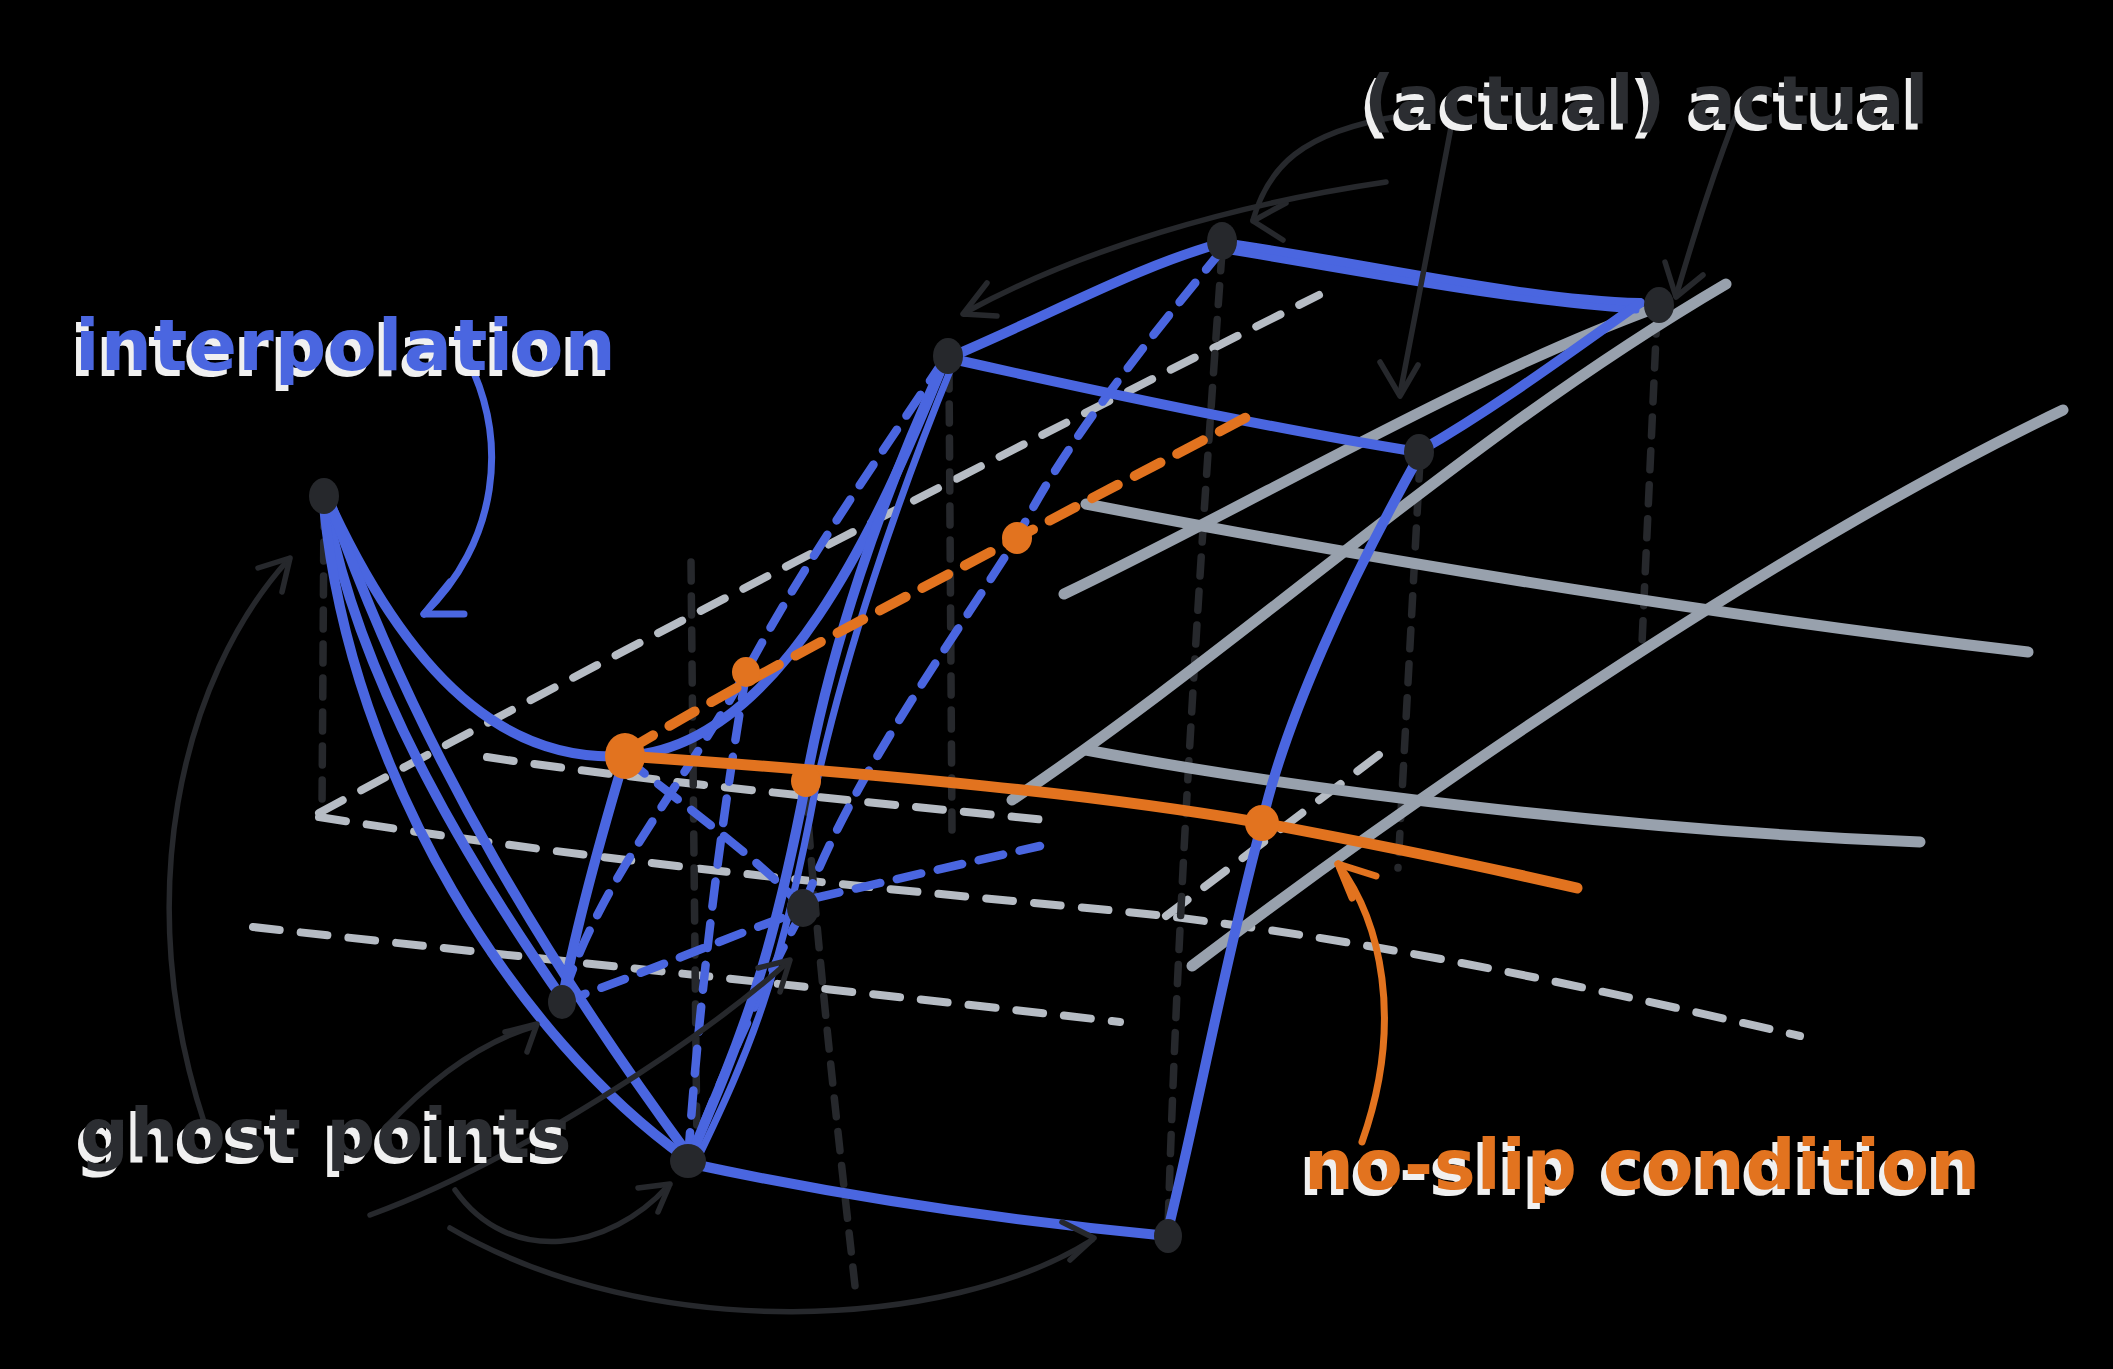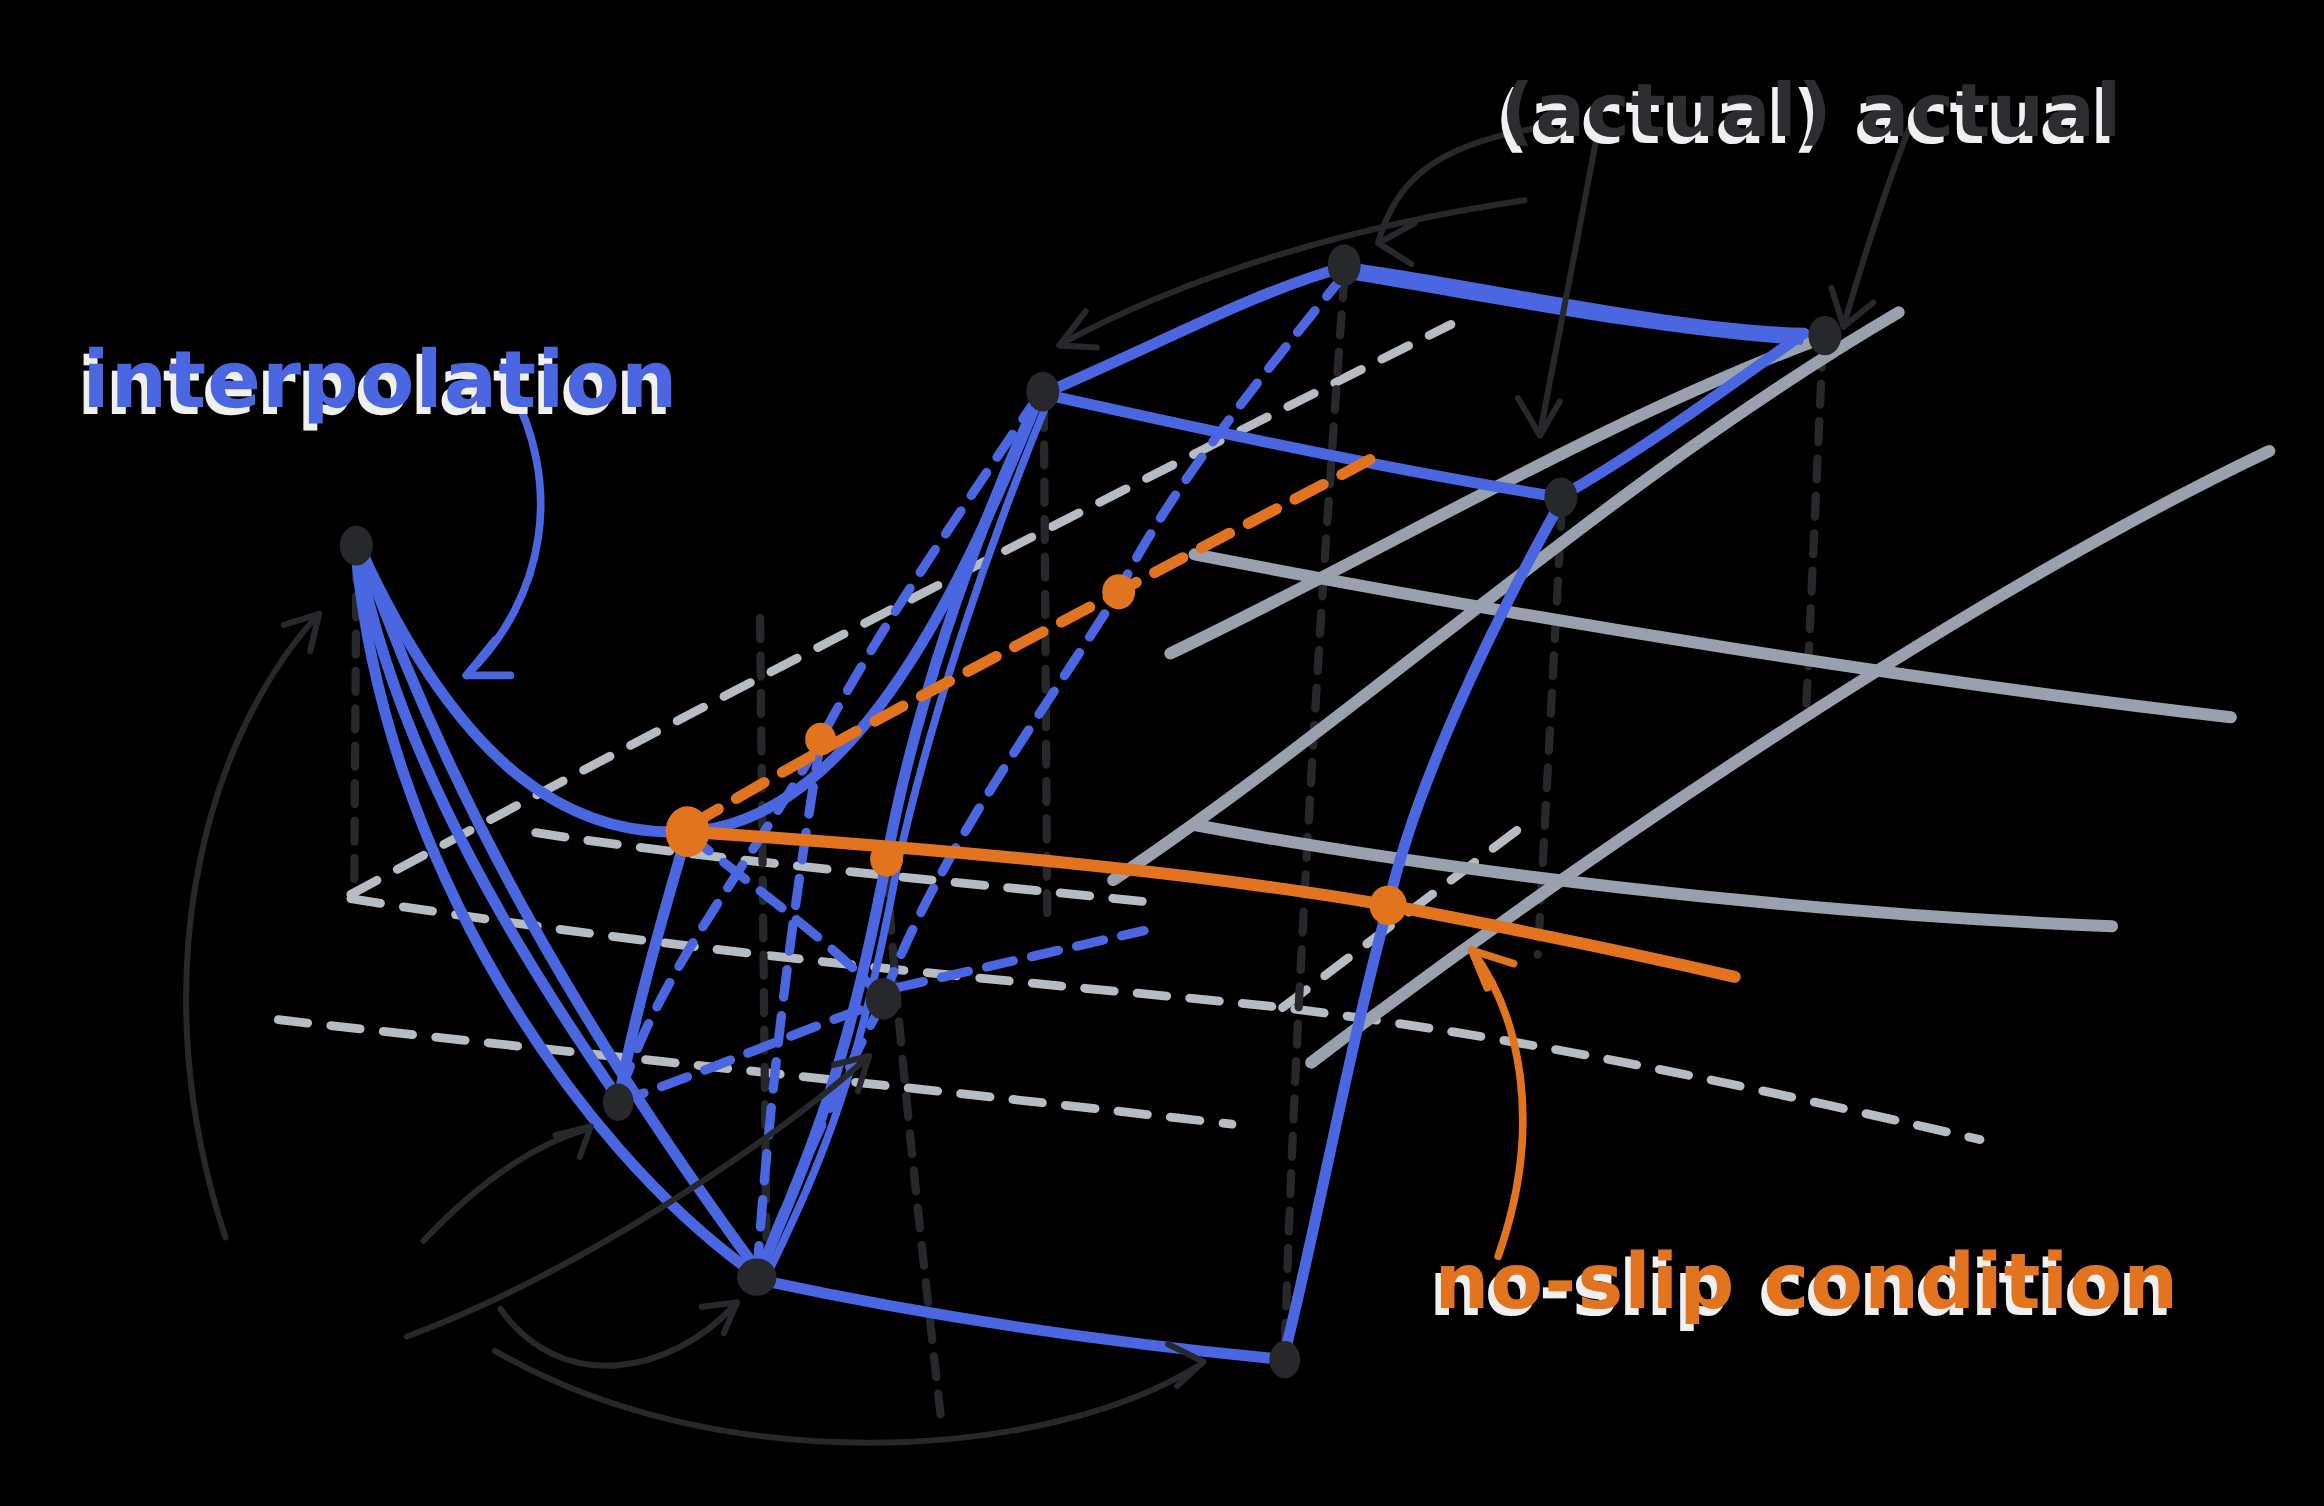--- a/index.html
+++ b/index.html
@@ -171,14 +171,15 @@
 
       <g>
         <path class="orange-arrow" d="M1362,1142 C1405,1020 1380,920 1338,864"></path>
         <path class="orange-arrow" d="M1338,864 L1352,898 M1338,864 L1376,876"></path>
       </g>
     </g>
   </svg>
 
   <div class="lbl" id="label-interpolation">interpolation</div>
   <div class="lbl" id="label-actual-points">(actual) actual</div>
+  <div class="lbl" id="label-ghost-points">ghost points</div>
   <div class="lbl" id="label-no-slip">no-slip condition</div>
 </div>
 
 </body></html>

